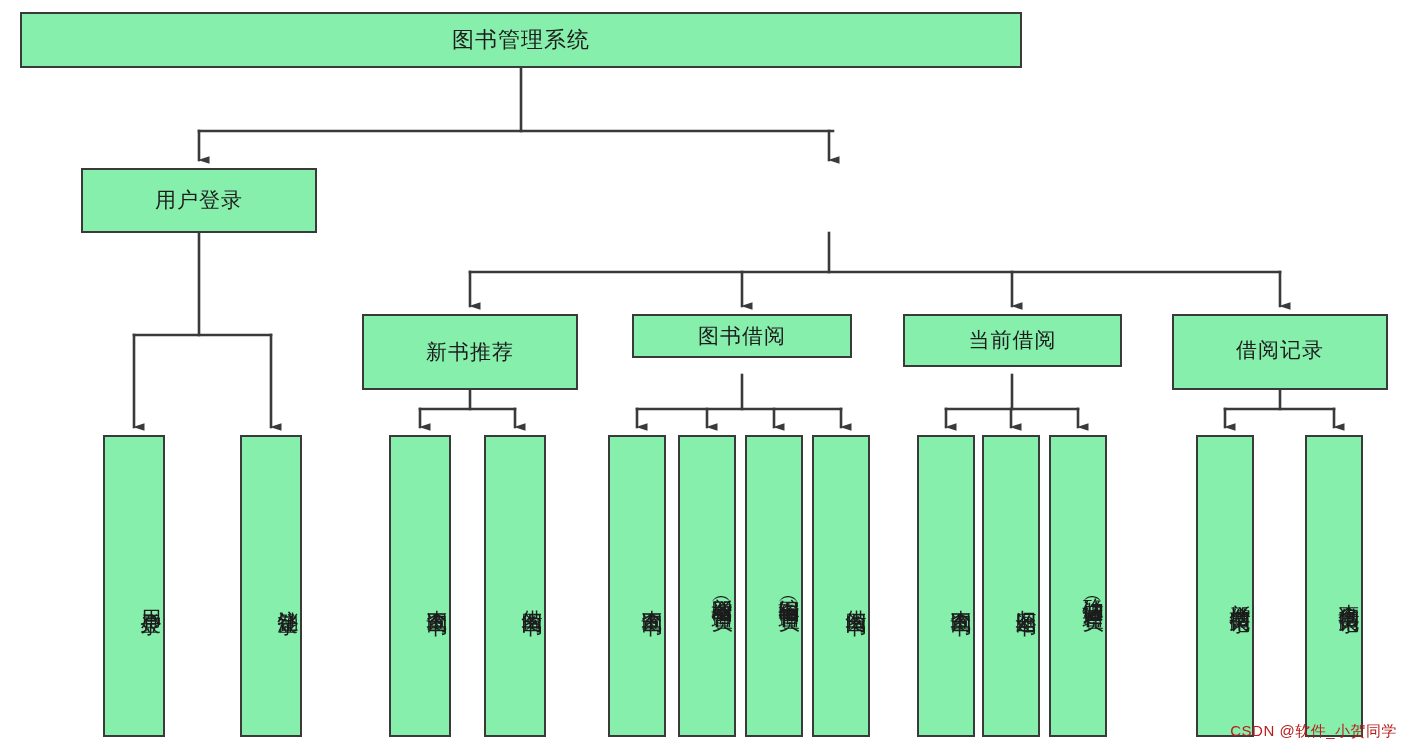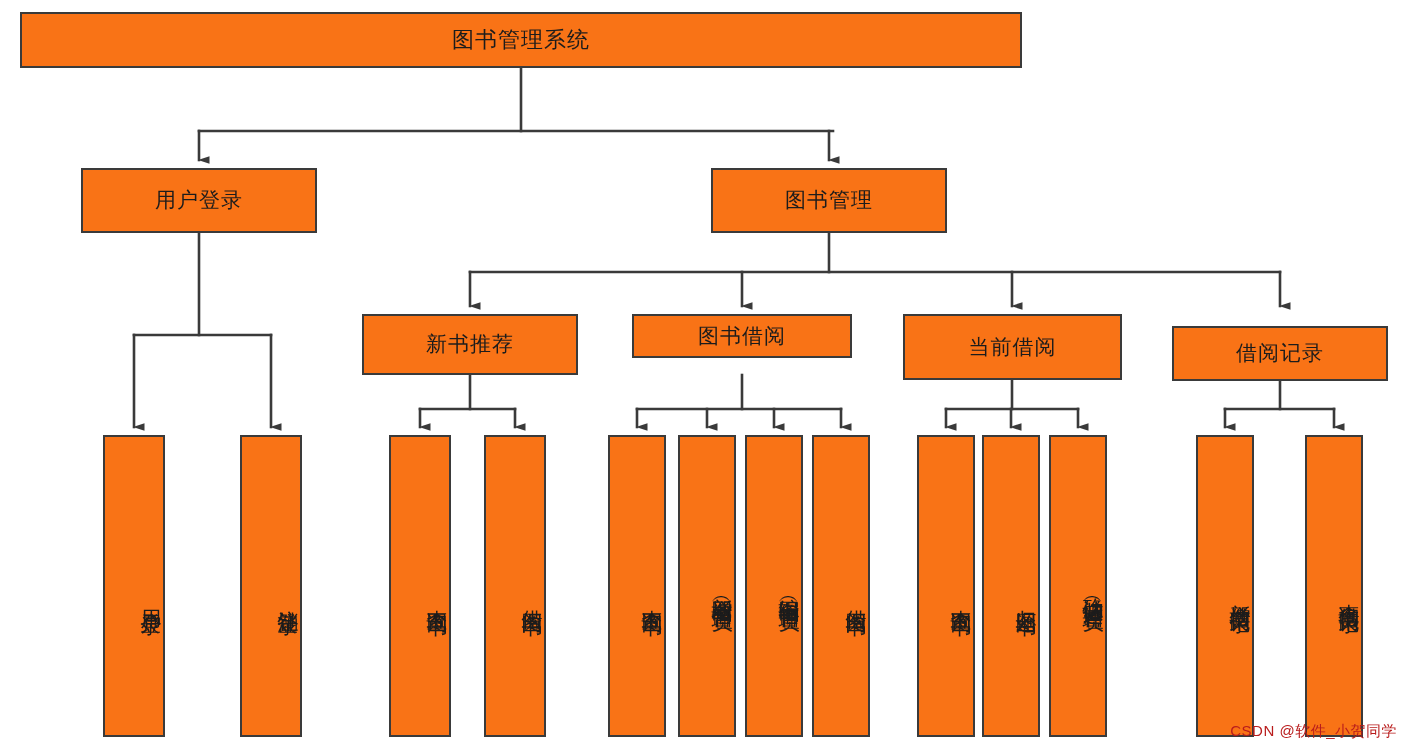--- a/index.html
+++ b/index.html
@@ -22,21 +22,21 @@
     position: absolute;
     left: 0;
     top: 0;
     width: 1405px;
     height: 747px;
     pointer-events: none;
   }
   .node {
     position: absolute;
     box-sizing: border-box;
-    background: #f97316;
+    background: #86efac;
     border: 2px solid #3a3a3a;
     display: flex;
     align-items: center;
     justify-content: center;
     color: #1c1c1c;
     z-index: 2;
   }
   .node.horiz {
     font-size: 21px;
     letter-spacing: 1px;
@@ -127,37 +127,34 @@
   </svg>
 
   <div class="node horiz root" style="left:20px;top:12px;width:1002px;height:56px;">
     <span>图书管理系统</span>
   </div>
 
   <div class="node horiz" style="left:81px;top:168px;width:236px;height:65px;">
     <span>用户登录</span>
   </div>
 
-  <div class="node horiz" style="left:711px;top:168px;width:236px;height:65px;">
-    <span>图书管理</span>
-  </div>
-
-  <div class="node horiz" style="left:362px;top:314px;width:216px;height:61px;">
+
+  <div class="node horiz" style="left:362px;top:314px;width:216px;height:76px;">
     <span>新书推荐</span>
   </div>
 
   <div class="node horiz" style="left:632px;top:314px;width:220px;height:44px;">
     <span>图书借阅</span>
   </div>
 
-  <div class="node horiz" style="left:903px;top:314px;width:219px;height:66px;">
+  <div class="node horiz" style="left:903px;top:314px;width:219px;height:53px;">
     <span>当前借阅</span>
   </div>
 
-  <div class="node horiz" style="left:1172px;top:326px;width:216px;height:55px;">
+  <div class="node horiz" style="left:1172px;top:314px;width:216px;height:76px;font-family:Liberation Mono, monospace;">
     <span>借阅记录</span>
   </div>
 
   <div class="node vert" style="left:103px;top:435px;width:62px;height:302px;">
     <span>用户登录</span>
   </div>
 
   <div class="node vert" style="left:240px;top:435px;width:62px;height:302px;">
     <span>注销登录</span>
   </div>

